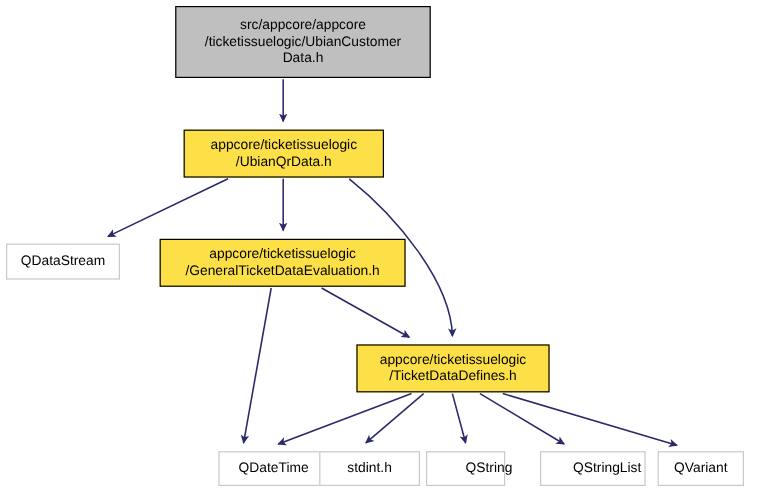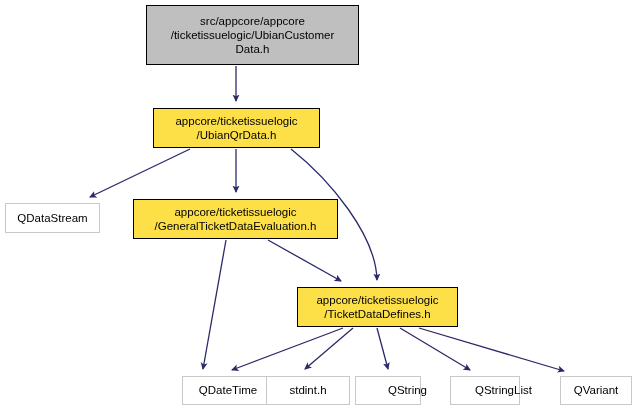--- a/index.html
+++ b/index.html
@@ -81,16 +81,16 @@
       <div class="node hdr" style="left: 153px; top: 108px; width: 167px; height: 40px;"><span class="lbl">appcore/ticketissuelogic
 /UbianQrData.h</span></div>
       <div class="node ext" style="left: 5px; top: 203px; width: 95px; height: 30px; text-align: center;"><span class="lbl">QDataStream</span></div>
       <div class="node hdr" style="left: 133px; top: 199px; width: 205px; height: 40px;"><span class="lbl">appcore/ticketissuelogic
 /GeneralTicketDataEvaluation.h</span></div>
       <div class="node hdr" style="left: 297px; top: 287px; width: 161px; height: 40px;"><span class="lbl">appcore/ticketissuelogic
 /TicketDataDefines.h</span></div>
       <div class="node ext" style="left: 153px; top: 376px; width: 92px; height: 29px; margin-left: 29px;"><span class="lbl">QDateTime</span></div>
       <div class="node ext" style="left: 266px; top: 376px; width: 84px; height: 29px;"><span class="lbl">stdint.h</span></div>
       <div class="node ext" style="left: 355px; top: 376px; width: 66px; height: 29px; padding-left: 32px;"><span class="lbl">QString</span></div>
-      <div class="node ext" style="left: 450px; top: 376px; width: 70px; height: 29px; padding-left: 24px;"><span class="lbl">QStringList</span></div>
-      <div class="node ext" style="left: 560px; top: 376px; width: 72px; height: 29px;"><span class="lbl">QVariant</span></div>
+      <div class="node ext" style="left: 450px; top: 376px; width: 88px; height: 29px; padding-left: 24px;"><span class="lbl">QStringList</span></div>
+      <div class="node ext" style="left: 548px; top: 376px; width: 72px; height: 29px;"><span class="lbl">QVariant</span></div>
     </div>
 </div>
 
 </body></html>

